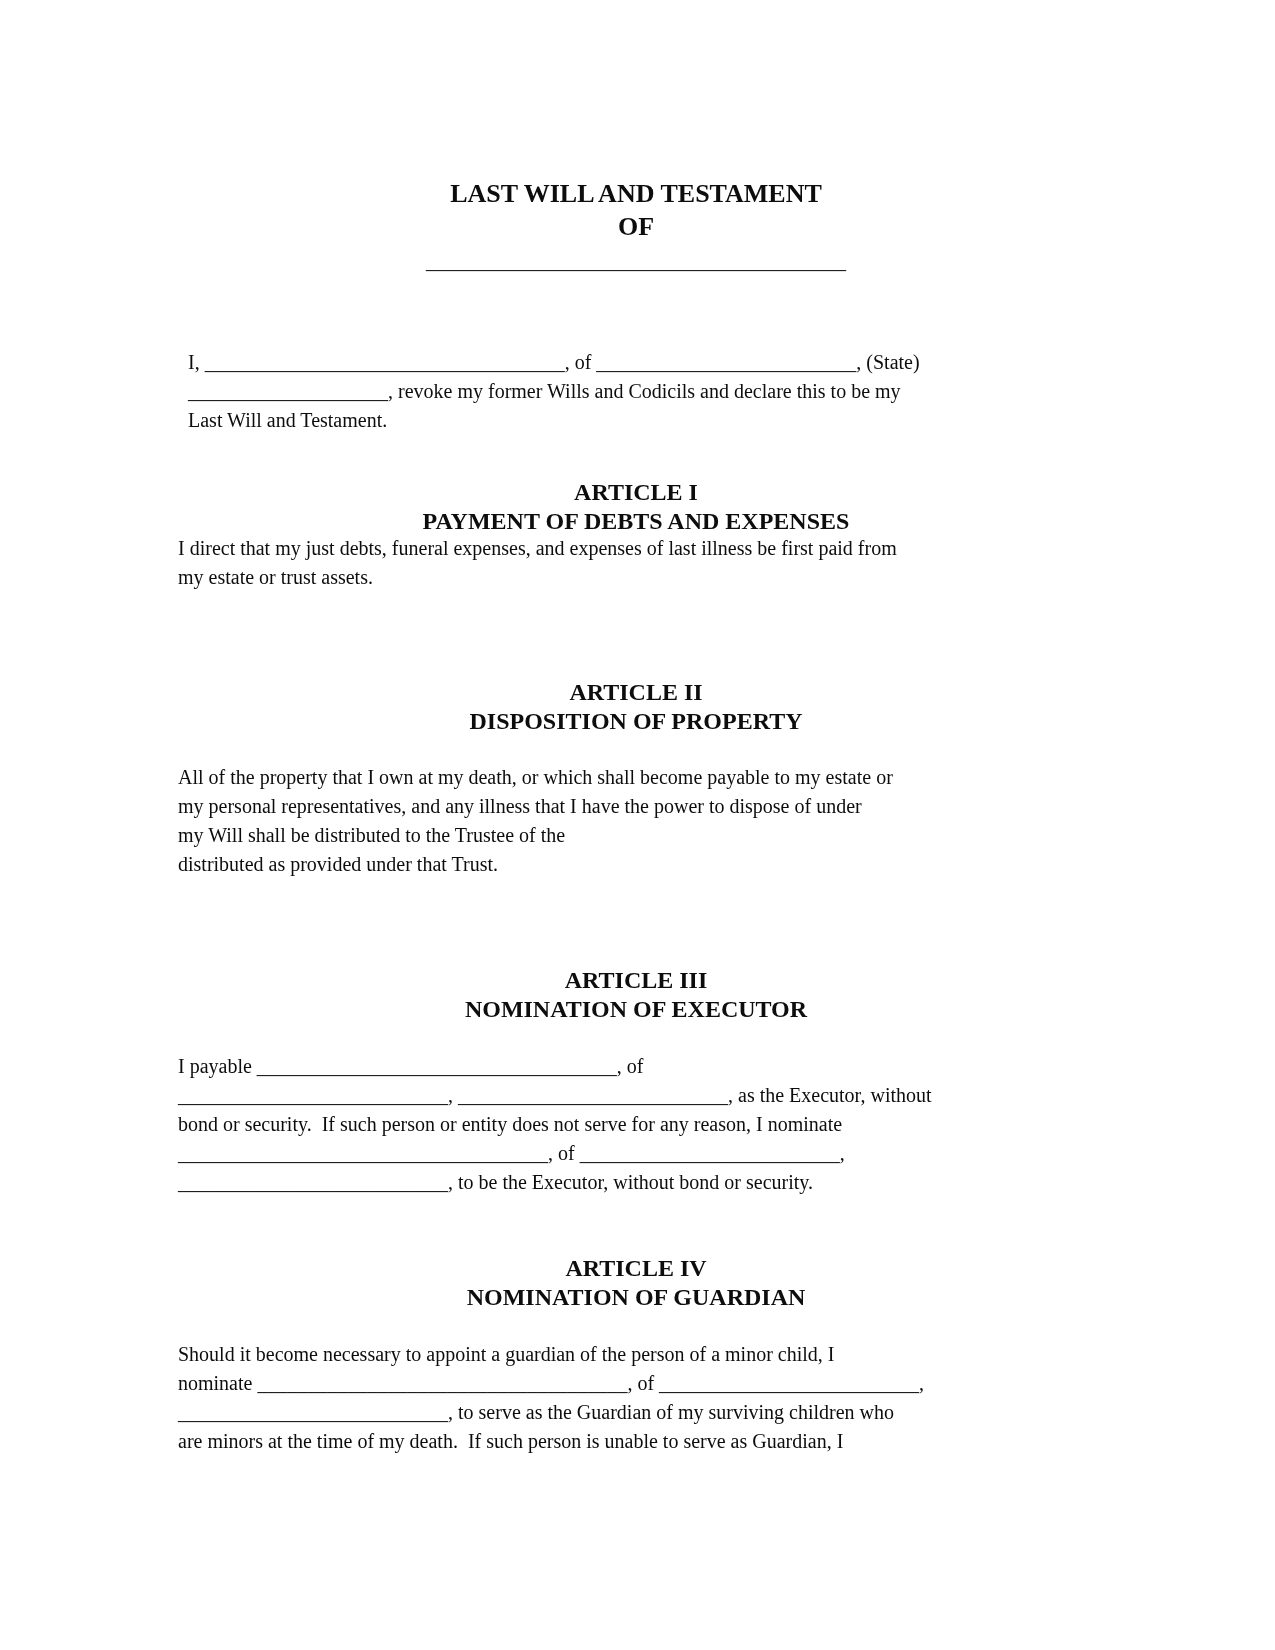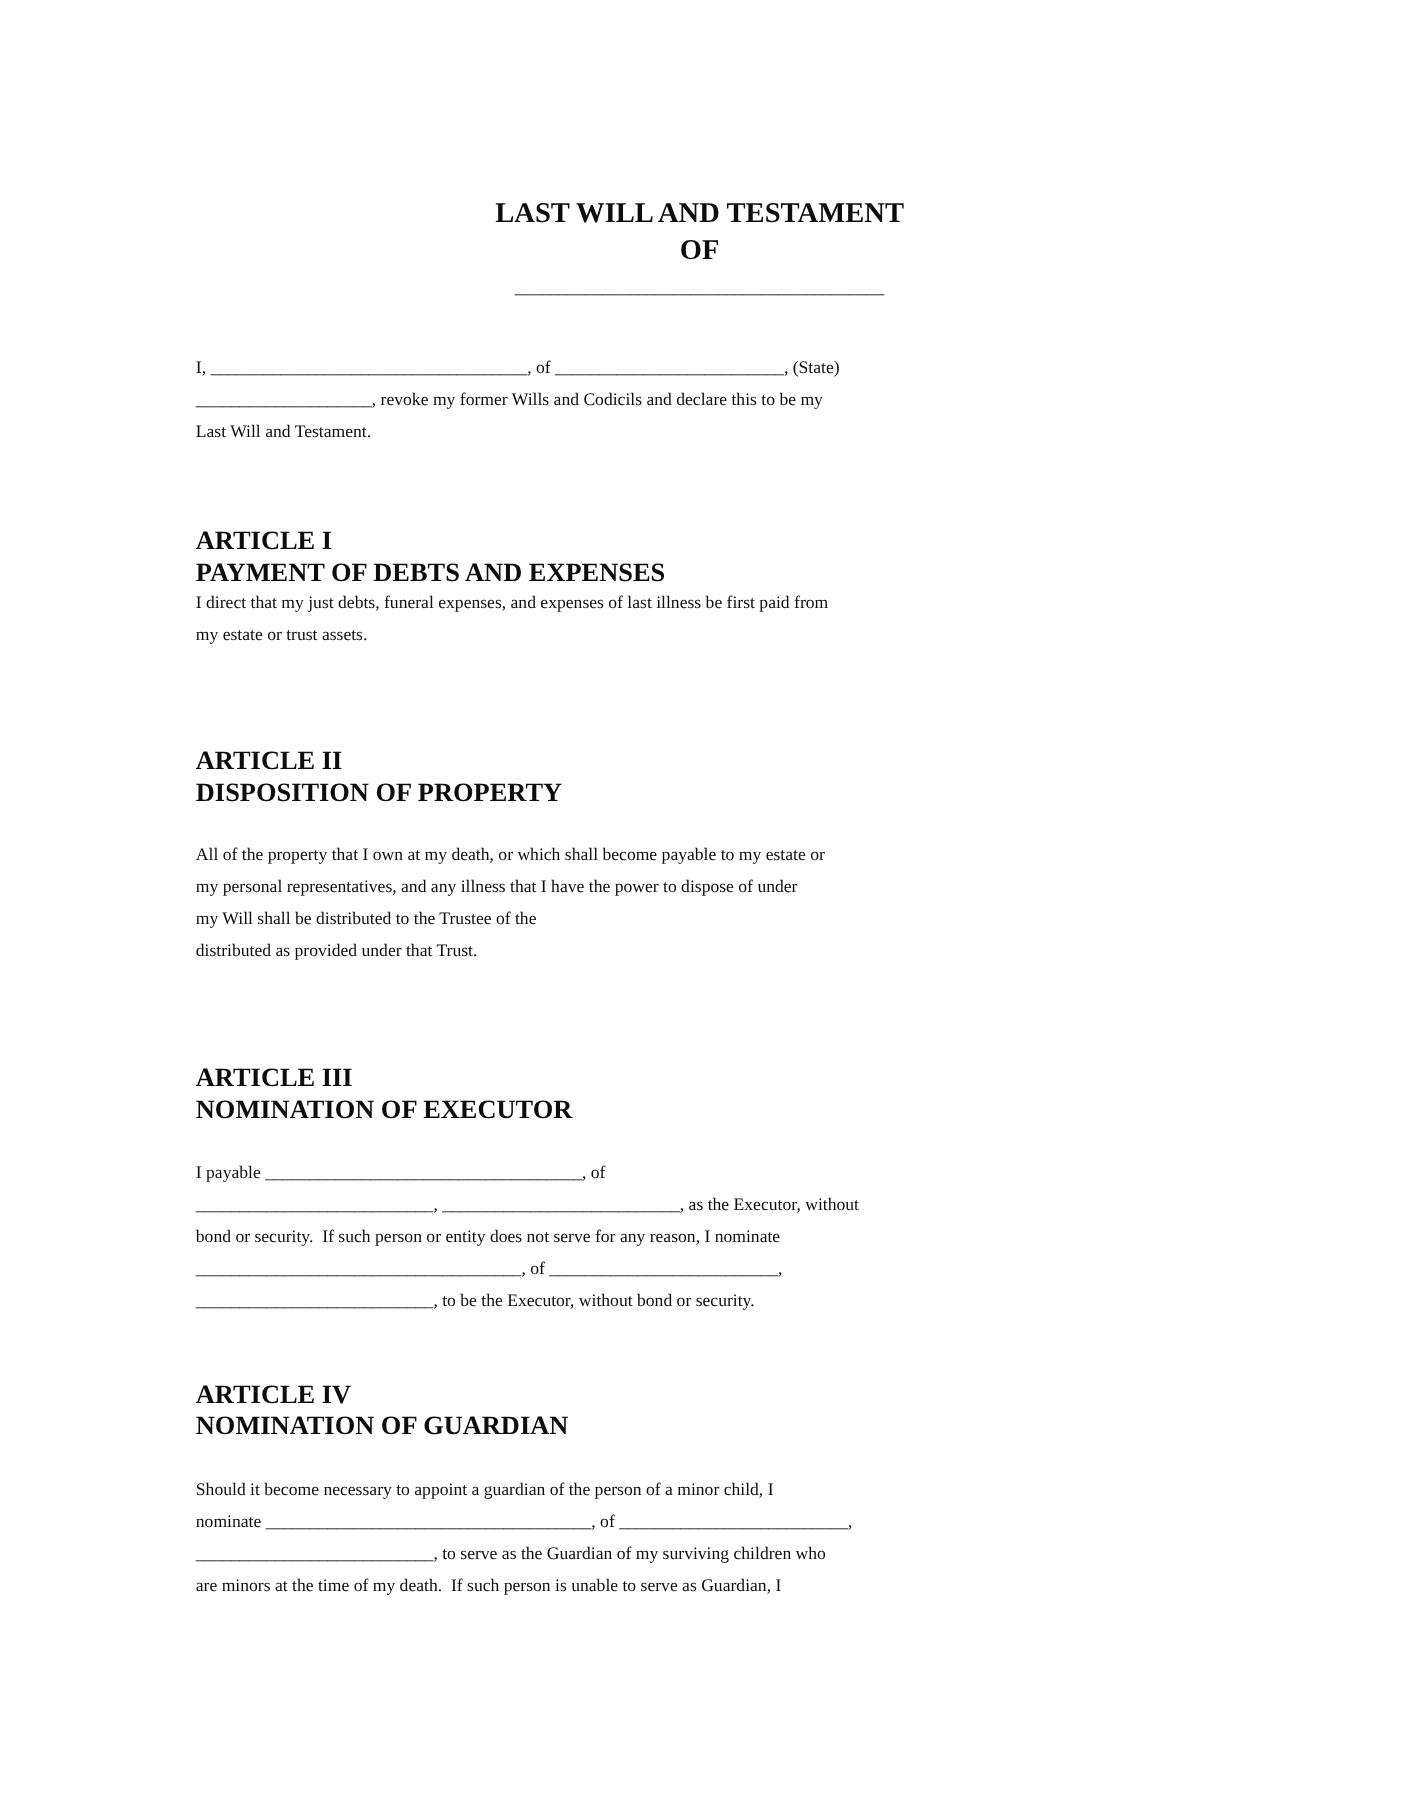--- a/index.html
+++ b/index.html
@@ -17,50 +17,51 @@
     overflow: hidden;
   }
   .block {
     position: absolute;
     left: 178px;
     width: 916px;
   }
   .line {
     height: 29px;
     line-height: 29px;
-    font-size: 16px;
+    font-size: 20px;
     white-space: pre;
   }
   .centered { text-align: center; }
   .doc-title-line {
     height: 33px;
     line-height: 33px;
     font-size: 26px;
     font-weight: bold;
     white-space: pre;
     text-align: center;
   }
   .heading-line {
     height: 29px;
     line-height: 29px;
     font-size: 24px;
     font-weight: bold;
     white-space: pre;
+    text-align: center;
   }
 </style>
 </head>
 <body>
 
 <div id="page">
 
   <div class="block doc-title-line" style="top:177px;">LAST WILL AND TESTAMENT</div>
   <div class="block doc-title-line" style="top:210px;">OF</div>
   <div class="block line centered" style="top:247px;">__________________________________________</div>
 
-  <div class="block" style="top:320px;">
+  <div class="block" style="top:348px;margin-left:10px;">
     <div class="line">I, ____________________________________, of __________________________, (State)</div>
     <div class="line">____________________, revoke my former Wills and Codicils and declare this to be my</div>
     <div class="line">Last Will and Testament.</div>
   </div>
 
   <div class="block" style="top:478px;">
     <div class="heading-line">ARTICLE I</div>
     <div class="heading-line">PAYMENT OF DEBTS AND EXPENSES</div>
   </div>
   <div class="block" style="top:534px;">

